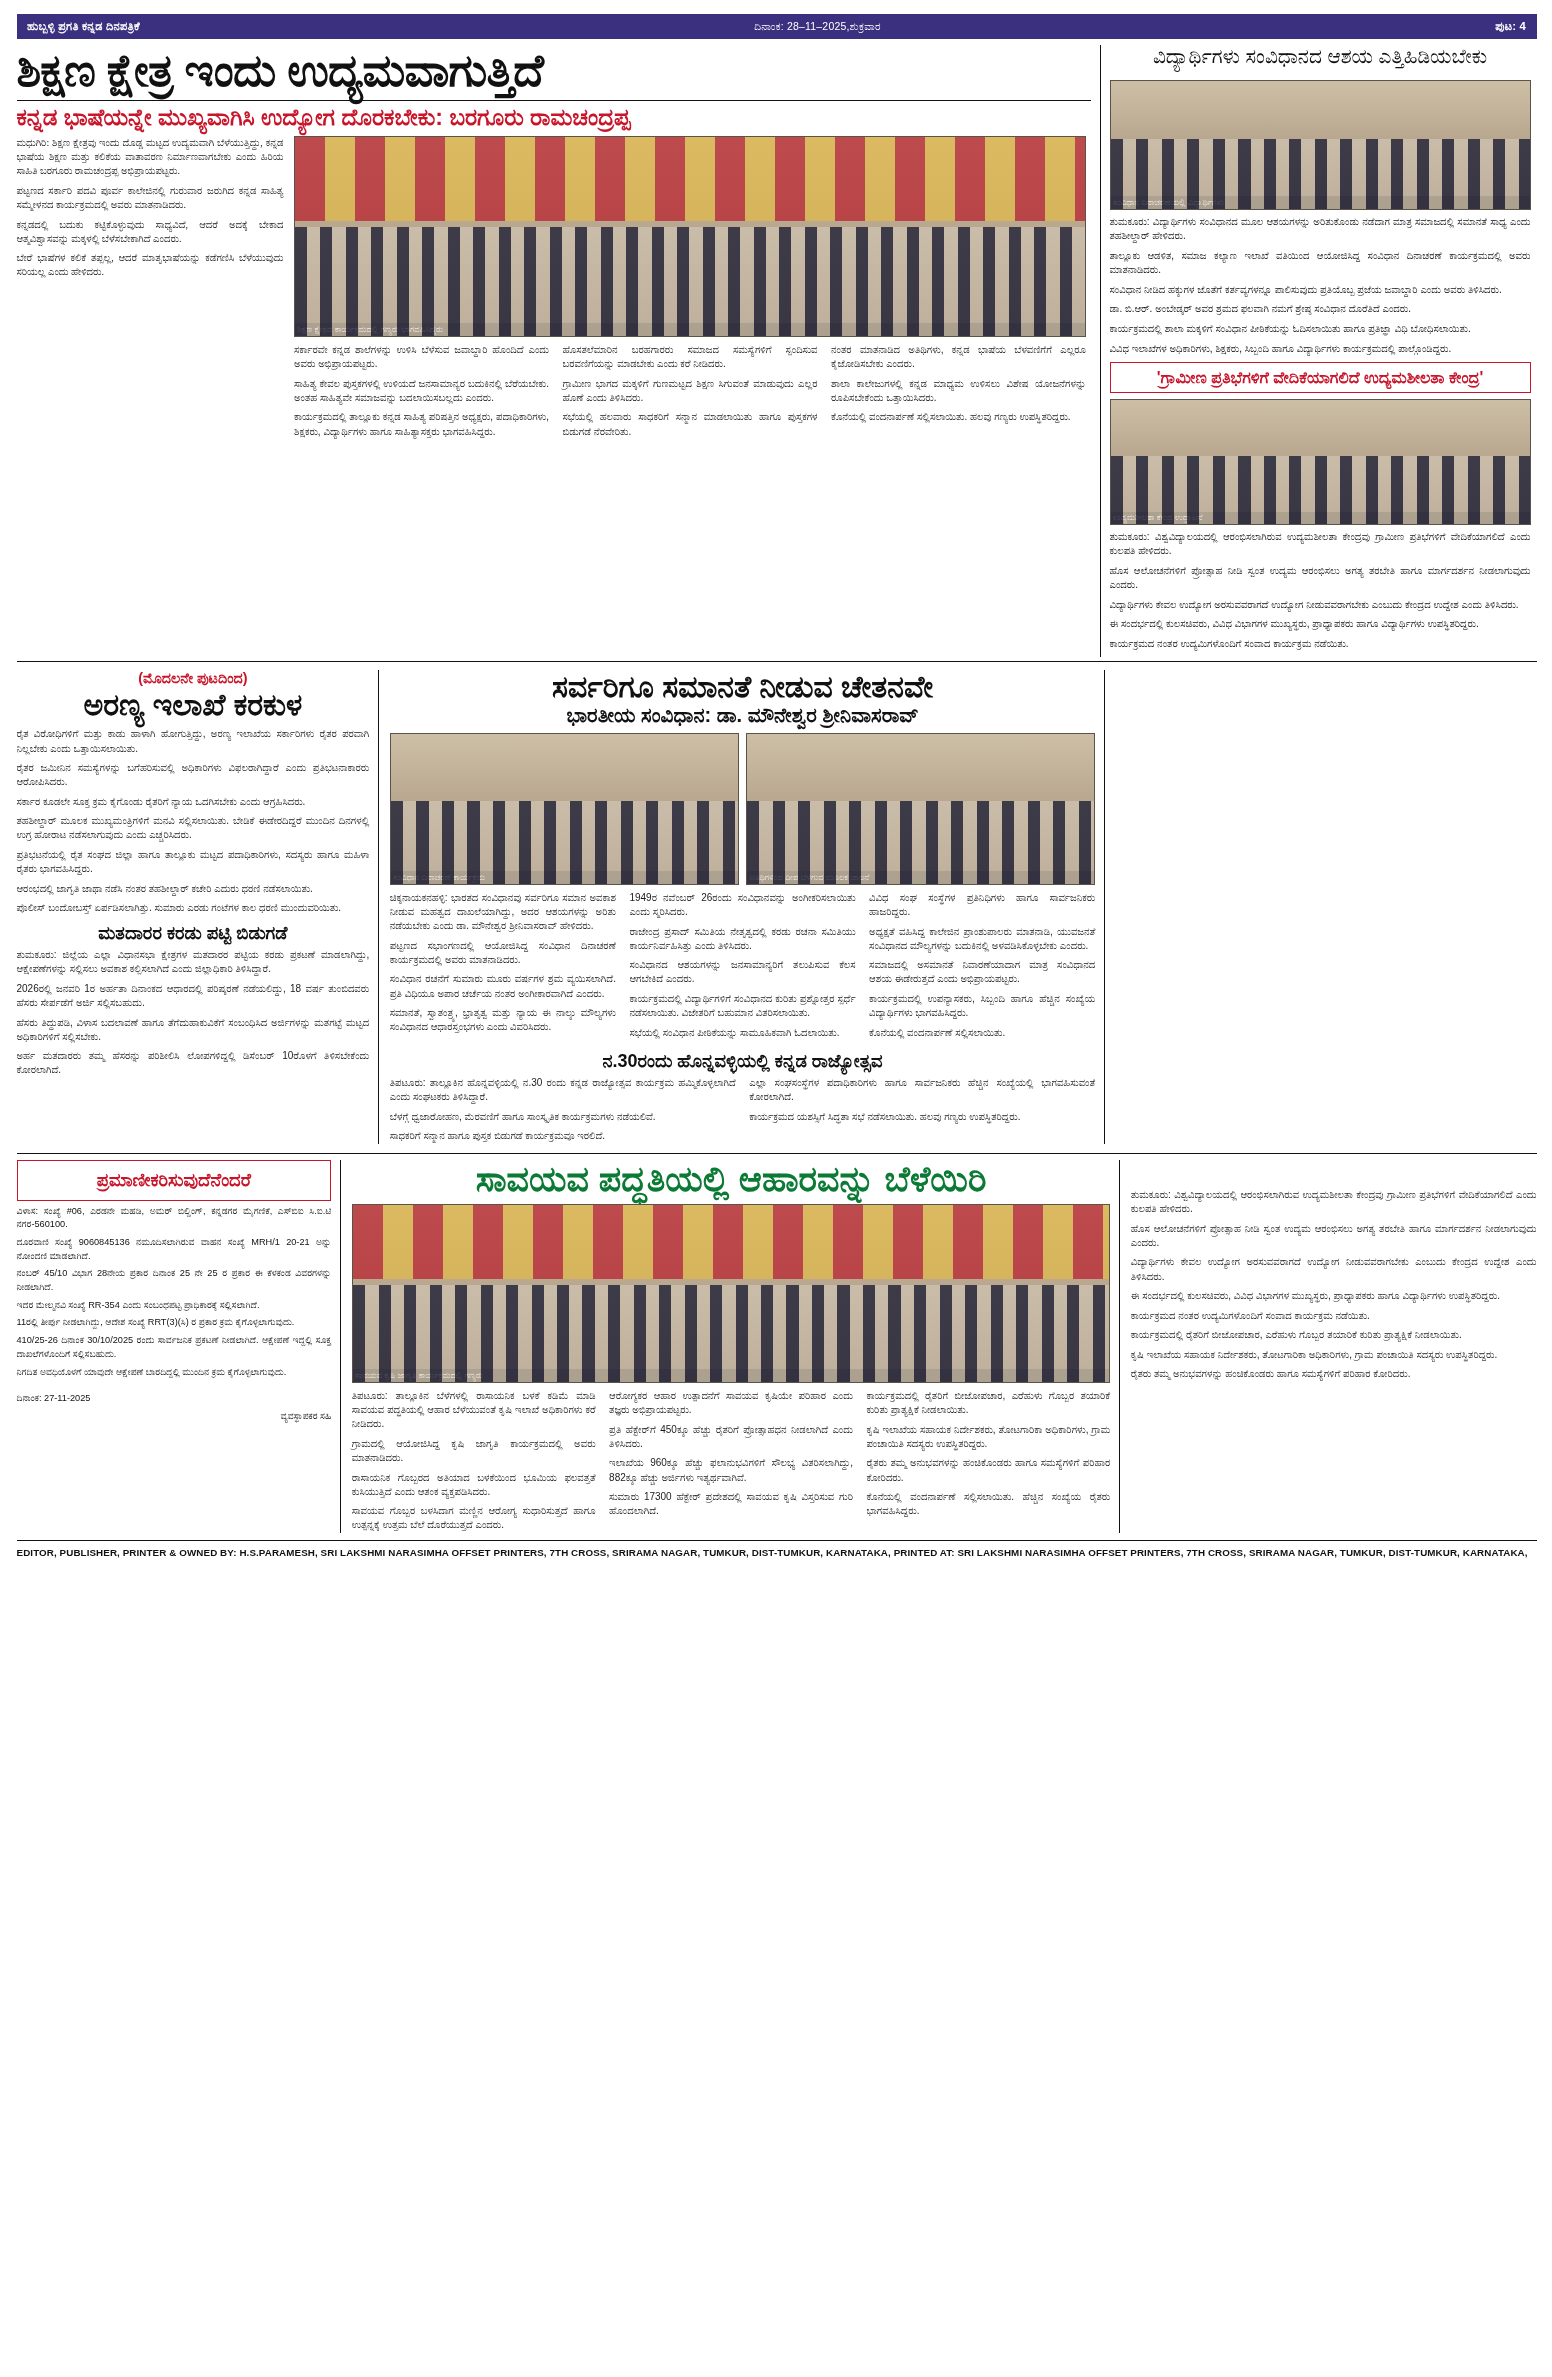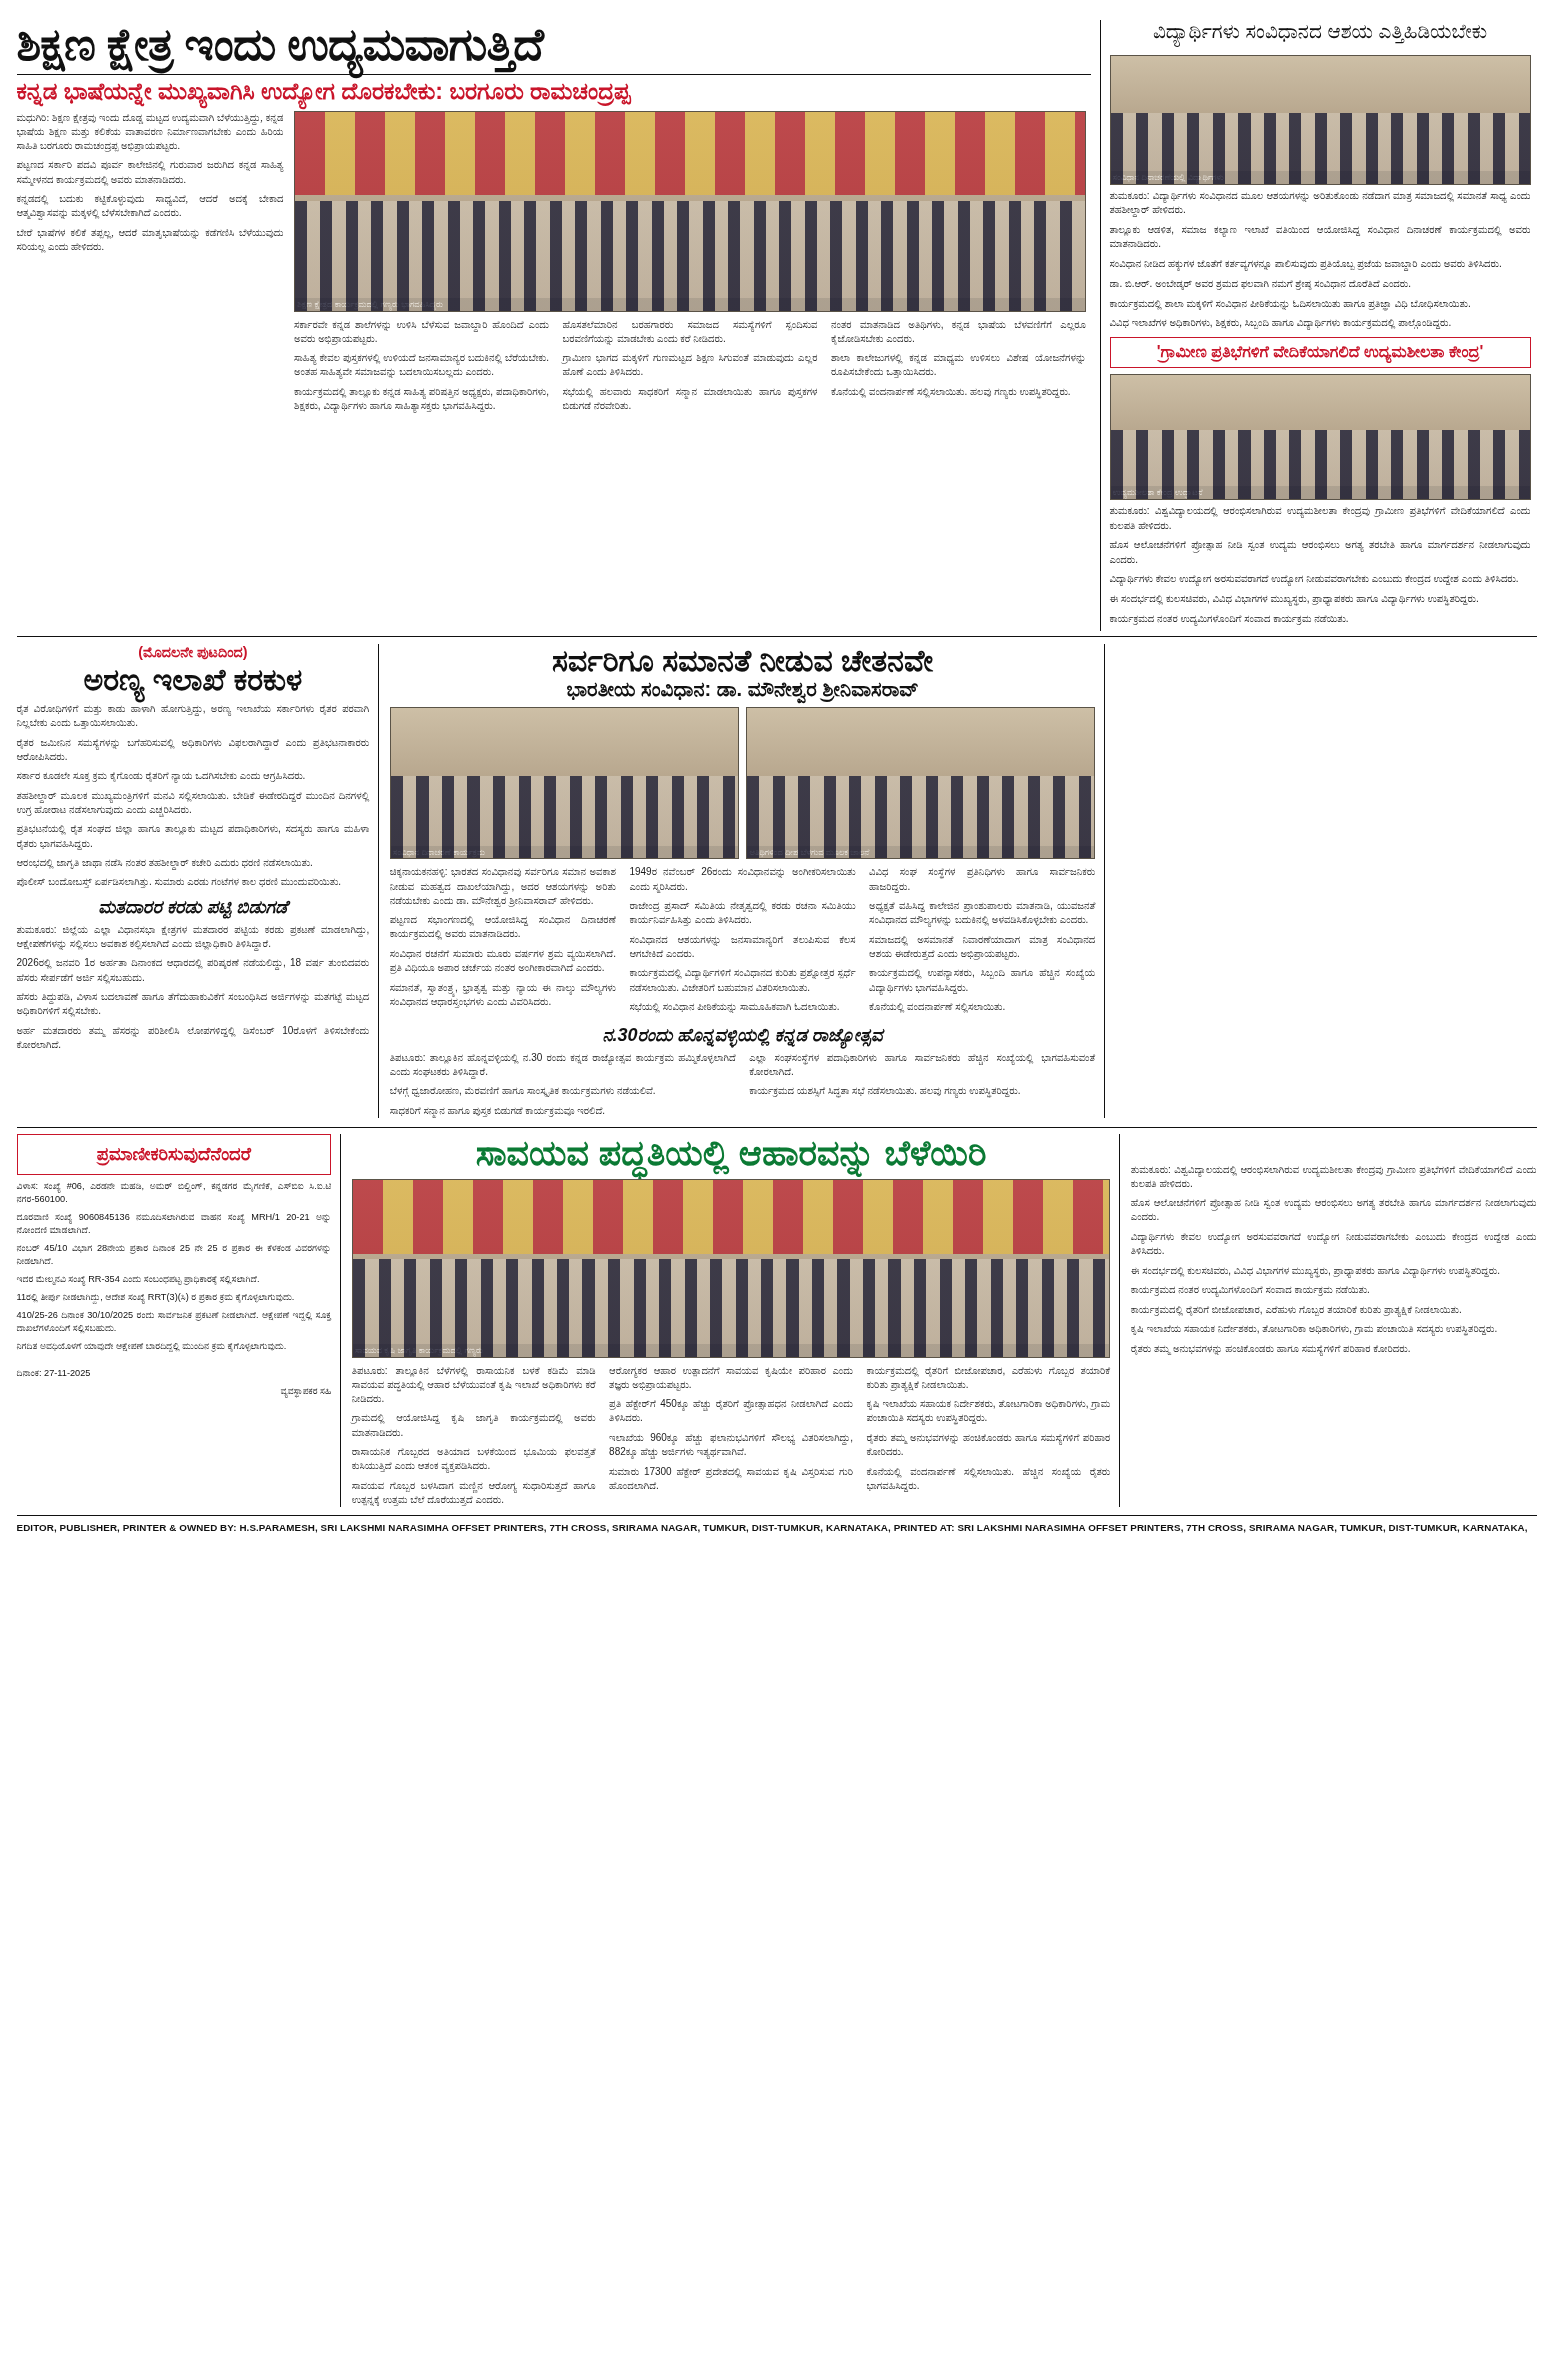--- a/index.html
+++ b/index.html
@@ -113,21 +113,21 @@
   .sec-head{
     font-size:30px;font-weight:bold;text-align:center;line-height:1.1;margin:1.5px 0 6px 0;
   }
   .center-head-2{
     font-size:30px;font-weight:bold;text-align:center;line-height:1.1;margin:0 0 1px 0;
   }
   .center-sub-2{
     font-size:20px;font-weight:bold;text-align:center;line-height:1.15;margin:0 0 6px 0;
   }
   .sub-sec{
-    font-size:18px;font-weight:bold;text-align:center;margin:7.5px 0 4.5px 0;font-style:italic;
+    font-size:18px;font-weight:bold;text-align:center;margin:7.5px 0 4.5px 0;
   }
   
   .bot-wrap{display:flex;gap:10.5px;margin-top:9px;border-top:1.5px solid #111;padding-top:6px;}
   .bot-a{width:315px;border-right:0.8px solid #111;padding-right:9px;}
   .bot-b{width:759px;border-right:0.8px solid #111;padding-right:9px;}
   .bot-c{width:406px;}
   .notice-head{
     border:1.5px solid #c9152a;color:#c9152a;font-weight:bold;font-size:18px;
     text-align:center;padding:9px 0;margin-bottom:4.5px;
   }
@@ -144,20 +144,25 @@
     font-weight:bold;
     line-height:1.35;
     letter-spacing:0.1px;
   }
 </style>
 </head>
 <body>
 
 <div class="page">
 
+  <div class="masthead">
+    <span>ಹುಬ್ಬಳ್ಳಿ ಪ್ರಗತಿ ಕನ್ನಡ ದಿನಪತ್ರಿಕೆ</span>
+    <span class="mid">ದಿನಾಂಕ: 28–11–2025,ಶುಕ್ರವಾರ</span>
+    <span>ಪುಟ: 4</span>
+  </div>
 
   <div class="top-wrap">
 
     <div class="top-left">
       <div class="main-head">ಶಿಕ್ಷಣ ಕ್ಷೇತ್ರ ಇಂದು ಉದ್ಯಮವಾಗುತ್ತಿದೆ</div>
       <div class="thin-rule"></div>
       <div class="sub-head">ಕನ್ನಡ ಭಾಷೆಯನ್ನೇ ಮುಖ್ಯವಾಗಿಸಿ ಉದ್ಯೋಗ ದೊರಕಬೇಕು: ಬರಗೂರು ರಾಮಚಂದ್ರಪ್ಪ</div>
 
       <div style="display:flex;gap:10.5px;">
         <div style="width:267px;font-family:Liberation Serif, serif;">

